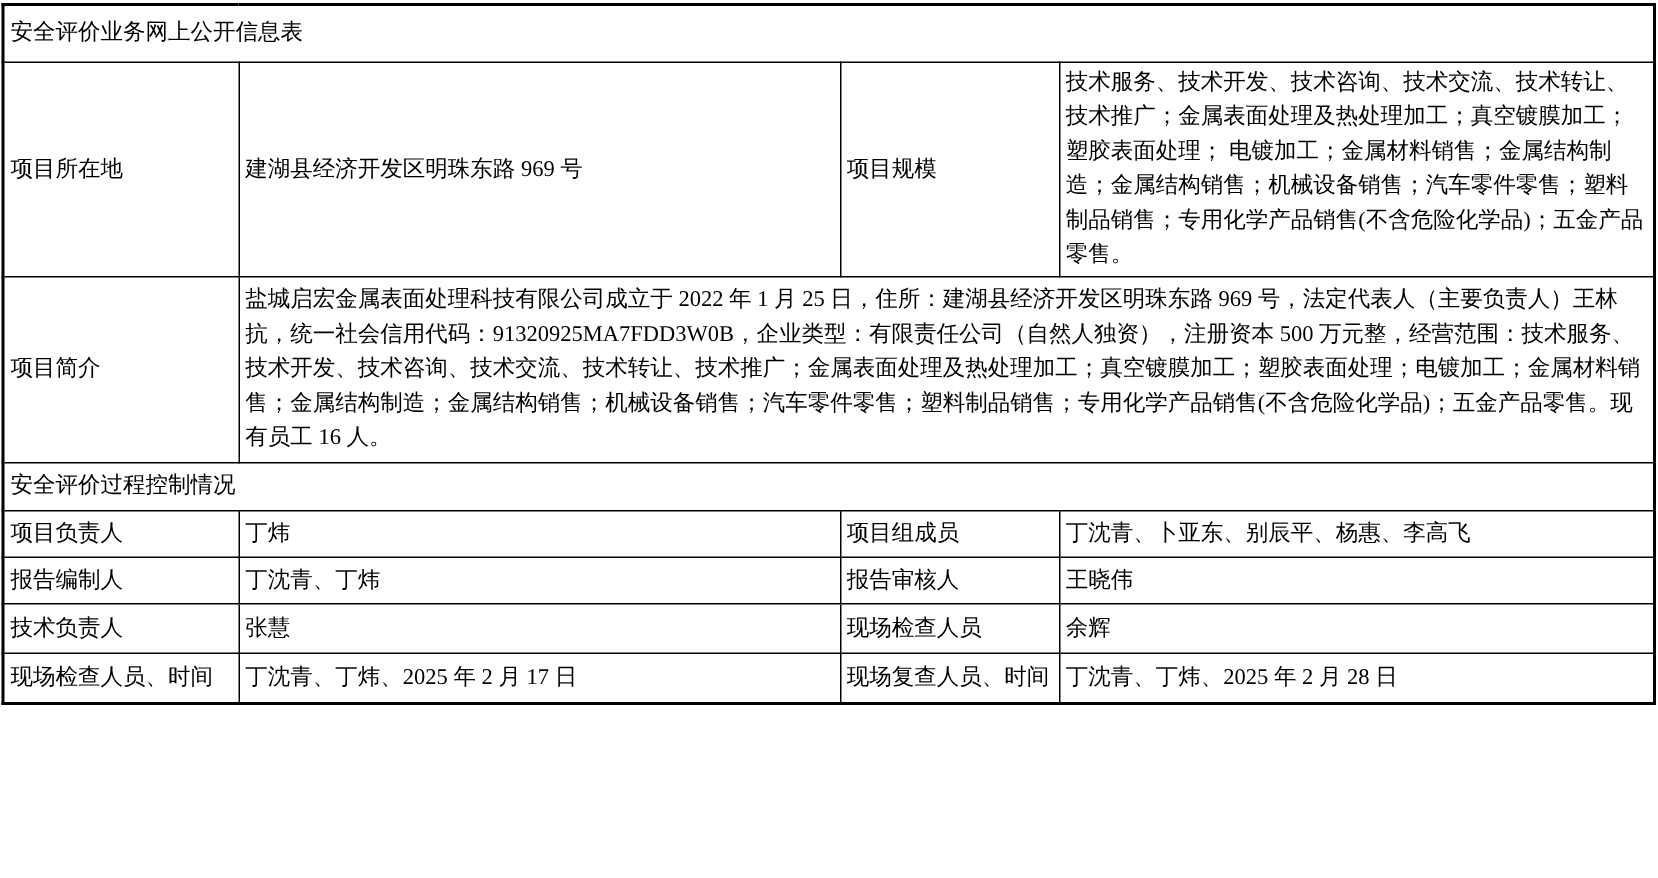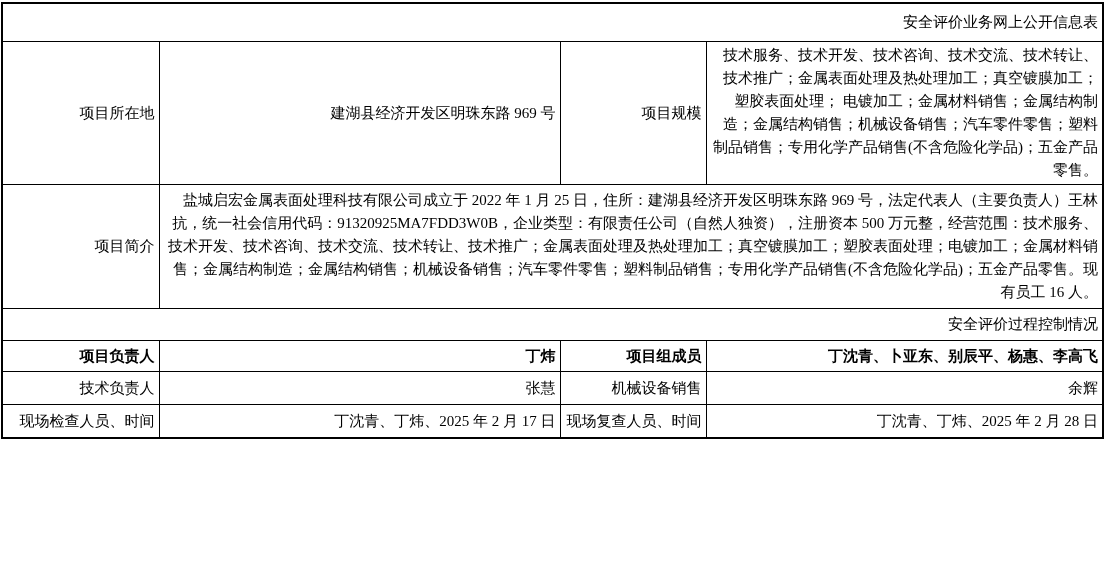--- a/index.html
+++ b/index.html
@@ -20,21 +20,21 @@
     width: 1101px;
     table-layout: fixed;
     border-collapse: collapse;
     border: 2px solid #000000;
     background: #ffffff;
   }
   table.info-table td {
     border: 1px solid #000000;
     font-size: 15px;
     line-height: 23px;
-    text-align: right;
+    text-align: left;
     vertical-align: middle;
     padding: 2px 4px;
     word-break: break-all;
     overflow: hidden;
   }
   td.title-cell {
     font-size: 16px;
     height: 33px;
     text-align: center;
     font-weight: normal;
@@ -47,21 +47,21 @@
     text-justify: inter-ideograph;
     padding: 3px 6px;
     margin-left: 31px;
   }
   tr.r-name  td { height: 46px; }
   tr.r-loc   td { height: 138px; }
   tr.r-sign  td { height: 28px; }
   tr.r-type  td { height: 29px; }
   tr.r-intro td { height: 119px; }
   tr.r-sec   td { height: 27px; margin-top: 18px; }
-  tr.r-p1 td, tr.r-p2 td { height: 26px; font-weight: bold; }
+  tr.r-p1 td, tr.r-p2 td { height: 26px; }
   tr.r-p3 td, tr.r-p4 td { height: 28px; }
 </style>
 </head>
 <body>
 
 <div class="sheet">
   <table class="info-table">
     <colgroup>
       <col style="width:157px">
       <col style="width:401px">
@@ -93,25 +93,31 @@
       <td colspan="4" class="title-cell">安全评价过程控制情况</td>
     </tr>
 
     <tr class="r-p1">
       <td class="label-cell">项目负责人</td>
       <td>丁炜</td>
       <td class="label-cell">项目组成员</td>
       <td>丁沈青、卜亚东、别辰平、杨惠、李高飞</td>
     </tr>
 
+    <tr class="r-p2">
+      <td class="label-cell">报告编制人</td>
+      <td>丁沈青、丁炜</td>
+      <td class="label-cell">报告审核人</td>
+      <td>王晓伟</td>
+    </tr>
 
     <tr class="r-p3">
       <td class="label-cell">技术负责人</td>
       <td>张慧</td>
-      <td class="label-cell">机械设备销售</td>
+      <td class="label-cell">现场检查人员</td>
       <td>余辉</td>
     </tr>
 
     <tr class="r-p4">
       <td class="label-cell">现场检查人员、时间</td>
       <td>丁沈青、丁炜、2025 年 2 月 17 日</td>
       <td class="label-cell">现场复查人员、时间</td>
       <td>丁沈青、丁炜、2025 年 2 月 28 日</td>
     </tr>
   </tbody>

